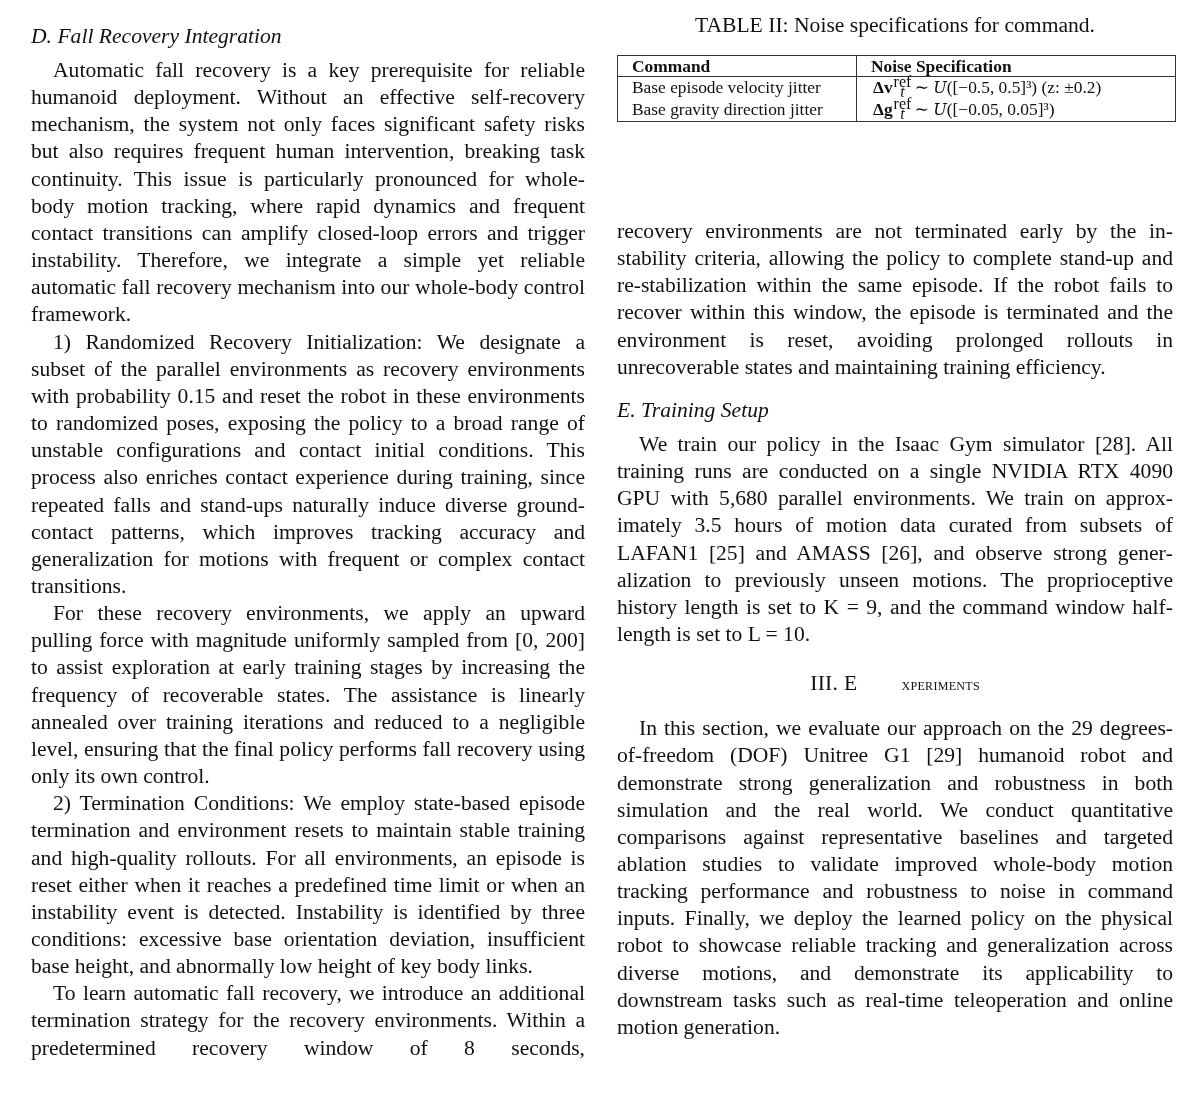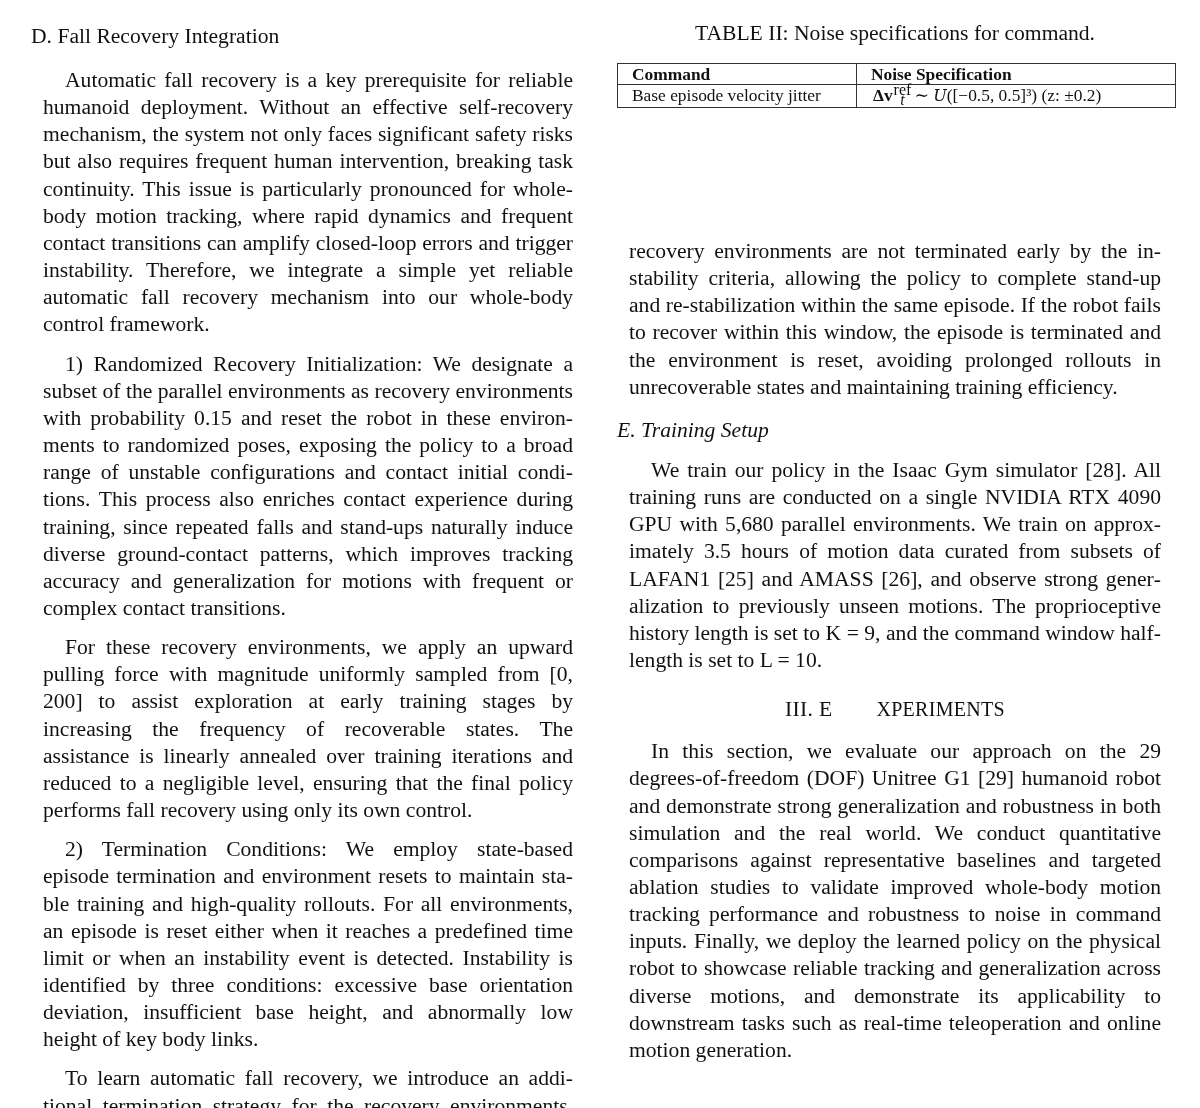--- a/index.html
+++ b/index.html
@@ -7,29 +7,30 @@
     width: 1200px; height: 1108px; position: relative; overflow: hidden;
     font-family: "Liberation Serif", "DejaVu Serif", serif;
     color: #111111;
   }
   .col {
     position: absolute;
     font-size: 21.6px;
     line-height: 27.15px;
   }
   #left { left: 31px; top: 17px; width: 554px; }
-  #right { left: 617px; top: 8px; width: 556px; }
+  #right { left: 617px; top: 0px; width: 556px; }
 
   .sec-head {
+    font-style: italic;
     margin: 0 0 2px 0;
     font-size: 21.6px;
     line-height: 38px;
   }
   p.para {
-    margin: 12px;
+    margin: 0;
     text-align: justify;
     text-indent: 22px;
     hyphens: manual;
   }
   p.para.noindent { text-indent: 0; }
   .runin { }
 
   .table-caption {
     text-align: center;
     font-size: 21.6px;
@@ -80,21 +81,21 @@
   .ital { font-style: italic; }
 
   #right-body { position: absolute; left: 0; top: 218px; width: 556px; }
   .exp-head {
     text-align: center;
     margin: 22px 0 15px 0;
     font-size: 21.6px;
     line-height: 27px;
     letter-spacing: 0.3px;
   }
-  .exp-head .sc { font-size: 20px; margin-left: 44px; }
+  .exp-head .sc { font-size: 12px; margin-left: 44px; }
   .sec-head-r {
     font-style: italic;
     margin: 14px 0 6px 0;
     line-height: 30px;
   }
 </style>
 </head>
 <body>
 
 <div id="left" class="col">
@@ -129,20 +130,24 @@
       <tr>
         <th>Command</th>
         <th>Noise Specification</th>
       </tr>
     </thead>
     <tbody id="noise-body">
       <tr>
         <td>Base episode velocity jitter</td>
         <td class="spec"><span class="bold-sym">Δ</span><span class="bold-sym">v</span><span class="sup-sub"><span class="sup">ref</span><span class="sub">t</span></span><span>∼ </span><span class="calU">U</span><span>([−0.5, 0.5]³)</span><span> (z: ±0.2)</span></td>
       </tr>
+      <tr>
+        <td>Base gravity direction jitter</td>
+        <td class="spec"><span class="bold-sym">Δ</span><span class="bold-sym">g</span><span class="sup-sub"><span class="sup">ref</span><span class="sub">t</span></span><span>∼ </span><span class="calU">U</span><span>([−0.05, 0.05]³)</span></td>
+      </tr>
     </tbody>
   </table>
 
   <div id="right-body">
     <p class="para noindent">
       <span>recovery environments are not terminated early by the in­stability criteria, allowing the policy to complete stand-up and re-stabilization within the same episode. If the robot fails to recover within this window, the episode is terminated and the environment is reset, avoiding prolonged rollouts in unrecoverable states and maintaining training efficiency.</span>
     </p>
 
     <div class="sec-head-r">E. Training Setup</div>
 

